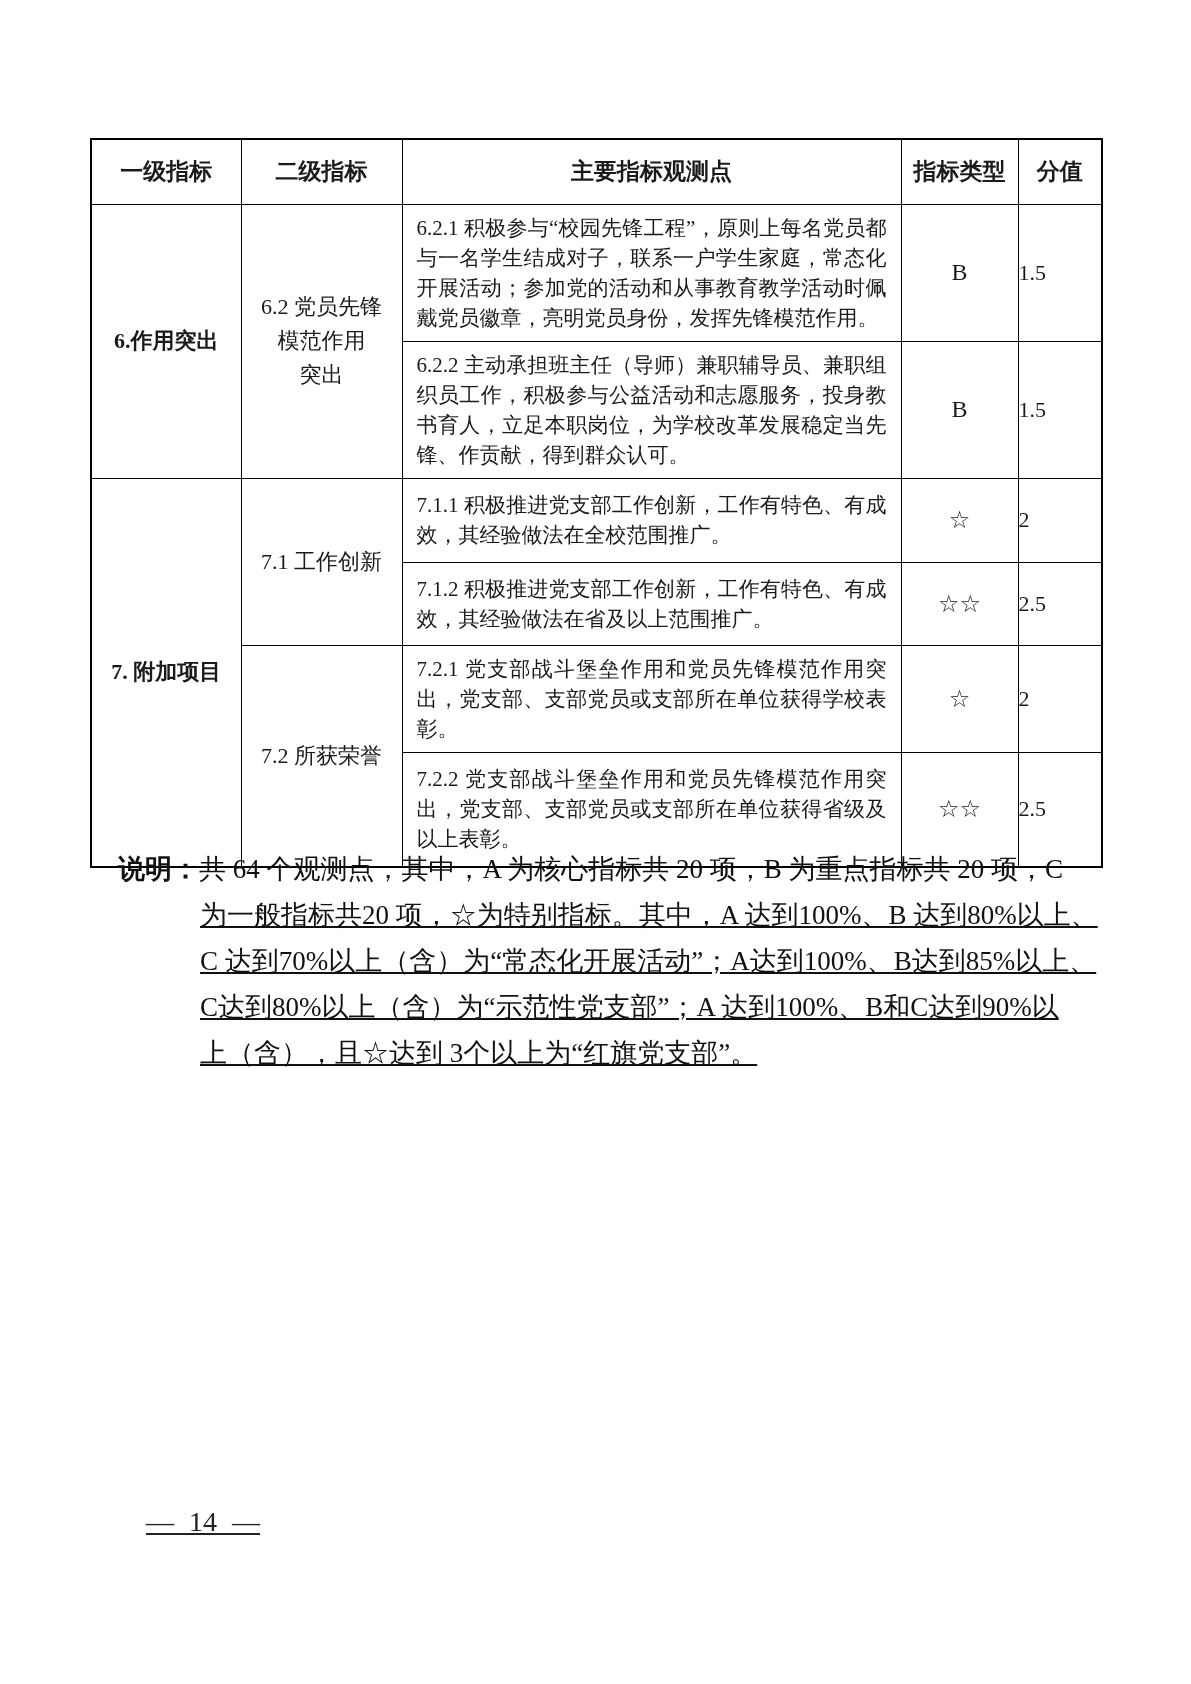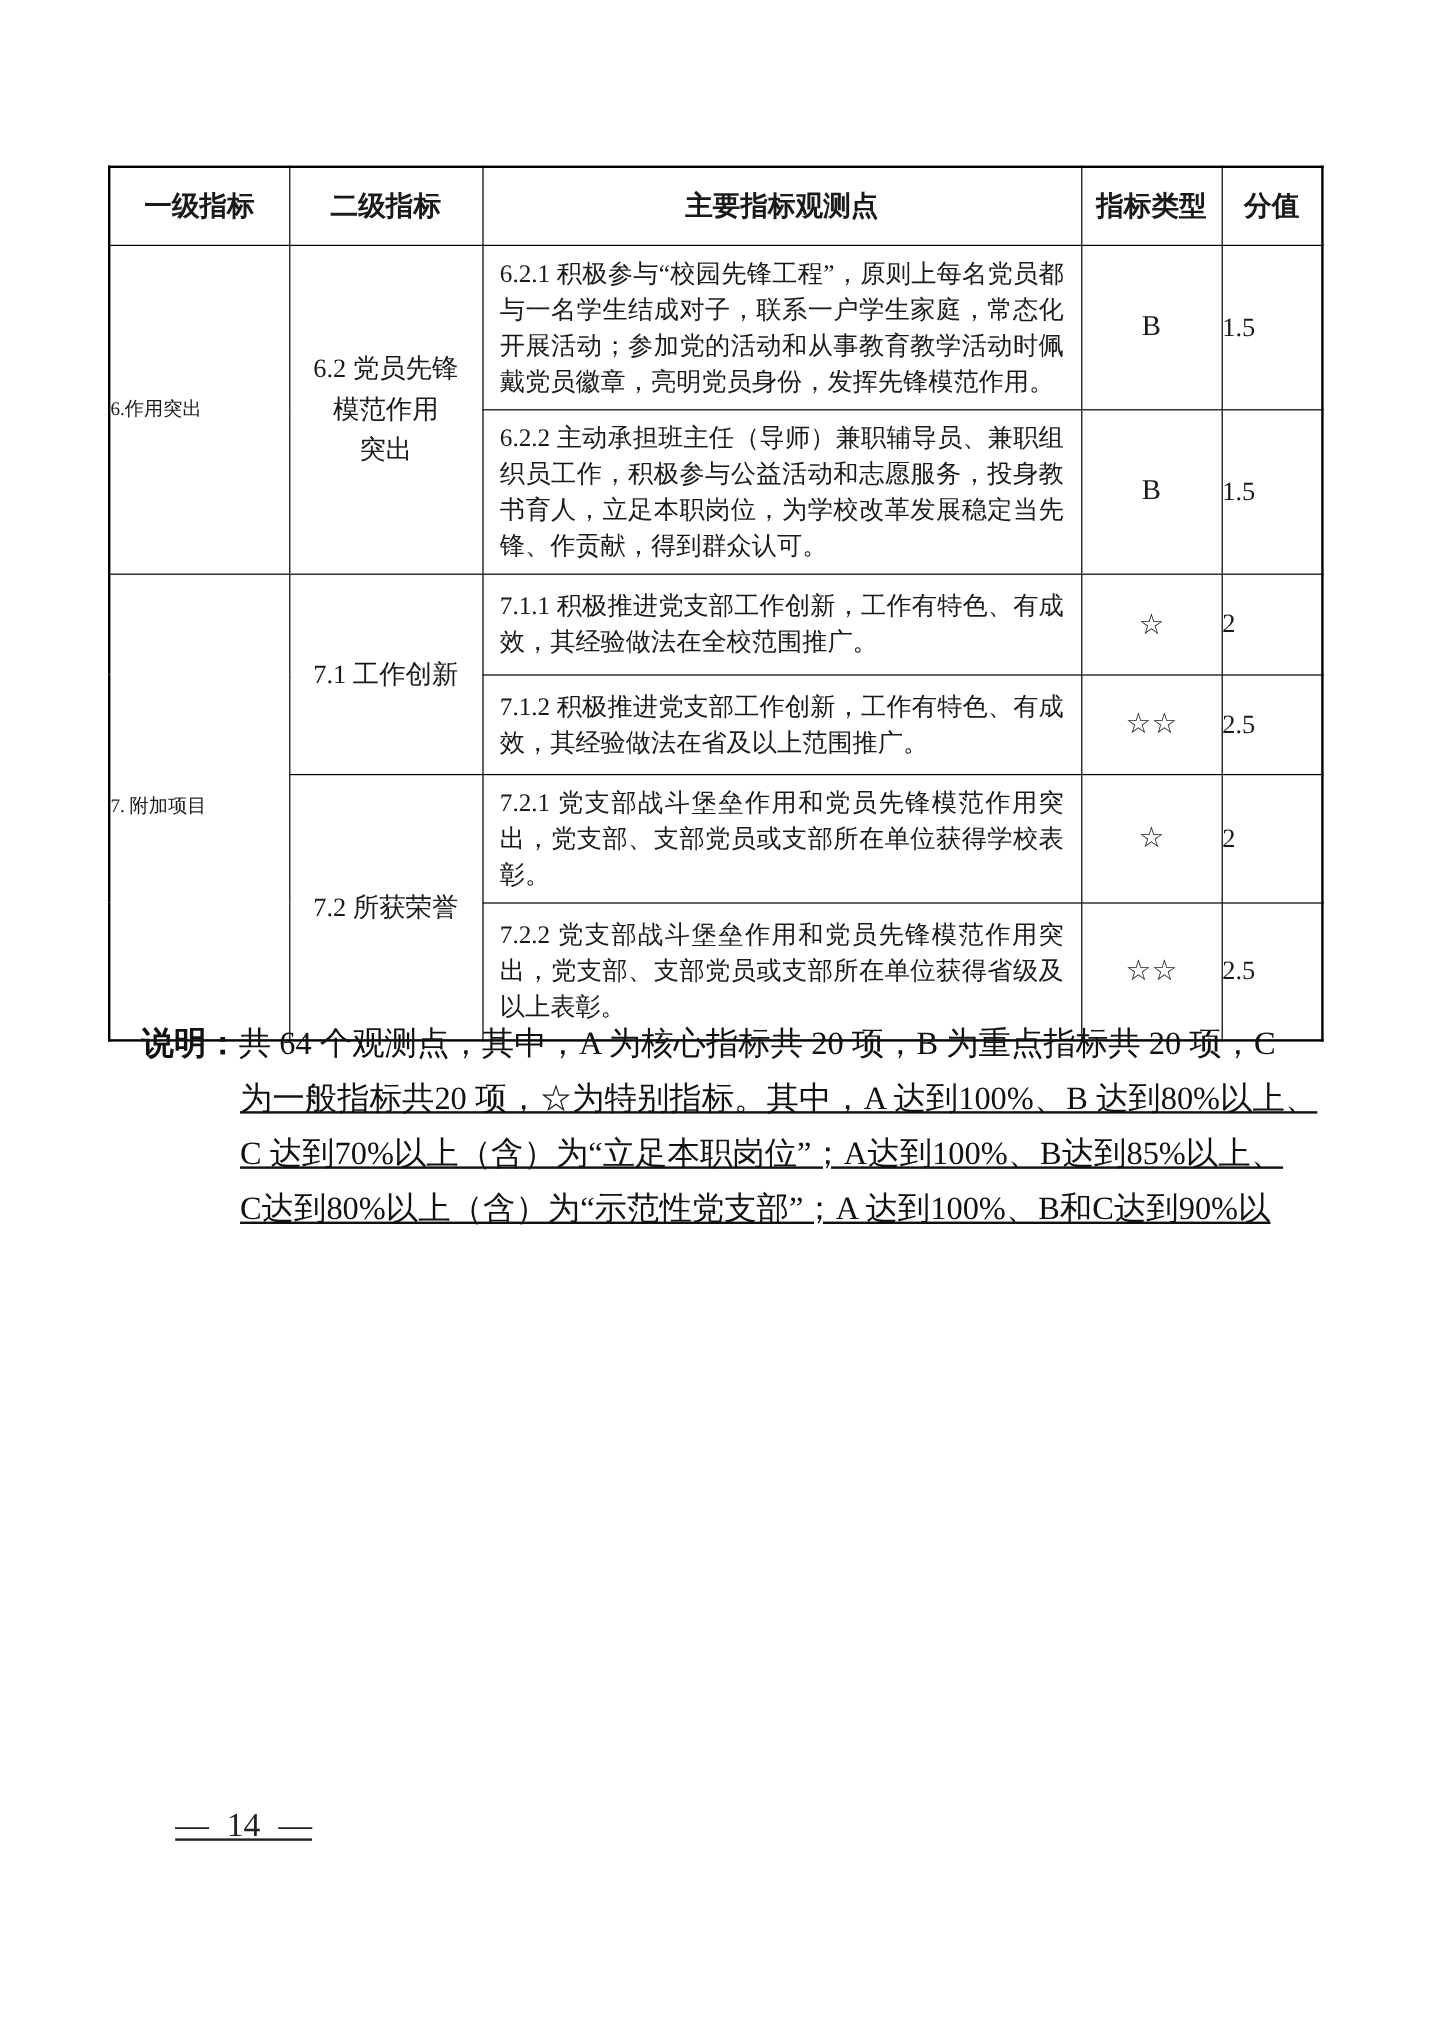--- a/index.html
+++ b/index.html
@@ -30,21 +30,23 @@
     color: #1a1a1a;
   }
   tr.header-row { height: 65px; }
   tr.header-row th {
     font-family: "Liberation Sans", "DejaVu Sans", sans-serif;
     font-weight: bold;
     font-size: 23px;
     text-align: center;
   }
   td.primary-cell {
-    font-size: 16px;
+    font-size: 22px;
+    text-align: center;
+    font-weight: bold;
   }
   td.secondary-cell {
     font-size: 22px;
     text-align: center;
     white-space: pre-line;
     line-height: 34px;
     margin-left: 16px;
   }
   td.obs-cell {
     font-size: 21px;
@@ -146,19 +148,20 @@
         <td class="obs-cell">7.2.2 党支部战斗堡垒作用和党员先锋模范作用突出，党支部、支部党员或支部所在单位获得省级及以上表彰。</td>
         <td class="type-cell">☆☆</td>
         <td class="score-cell">2.5</td>
       </tr>
     </tbody>
   </table>
 
   <div class="note">
     <div class="note-line first"><span class="note-label">说明：</span><span>共 64 个观测点，其中，A 为核心指标共 20 项，B 为重点指标共 20 项，C</span></div>
     <div class="note-line cont">为一般指标共20 项，☆为特别指标。其中，A 达到100%、B 达到80%以上、</div>
-    <div class="note-line cont">C 达到70%以上（含）为“立足本职岗位”；A达到100%、B达到85%以上、</div>
+    <div class="note-line cont">C 达到70%以上（含）为“常态化开展活动”；A达到100%、B达到85%以上、</div>
     <div class="note-line cont">C达到80%以上（含）为“示范性党支部”；A 达到100%、B和C达到90%以</div>
+    <div class="note-line cont">上（含），且☆达到 3个以上为“红旗党支部”。</div>
   </div>
 
   <div class="page-number">— 14 —</div>
 
 </div>
 
 </body></html>

